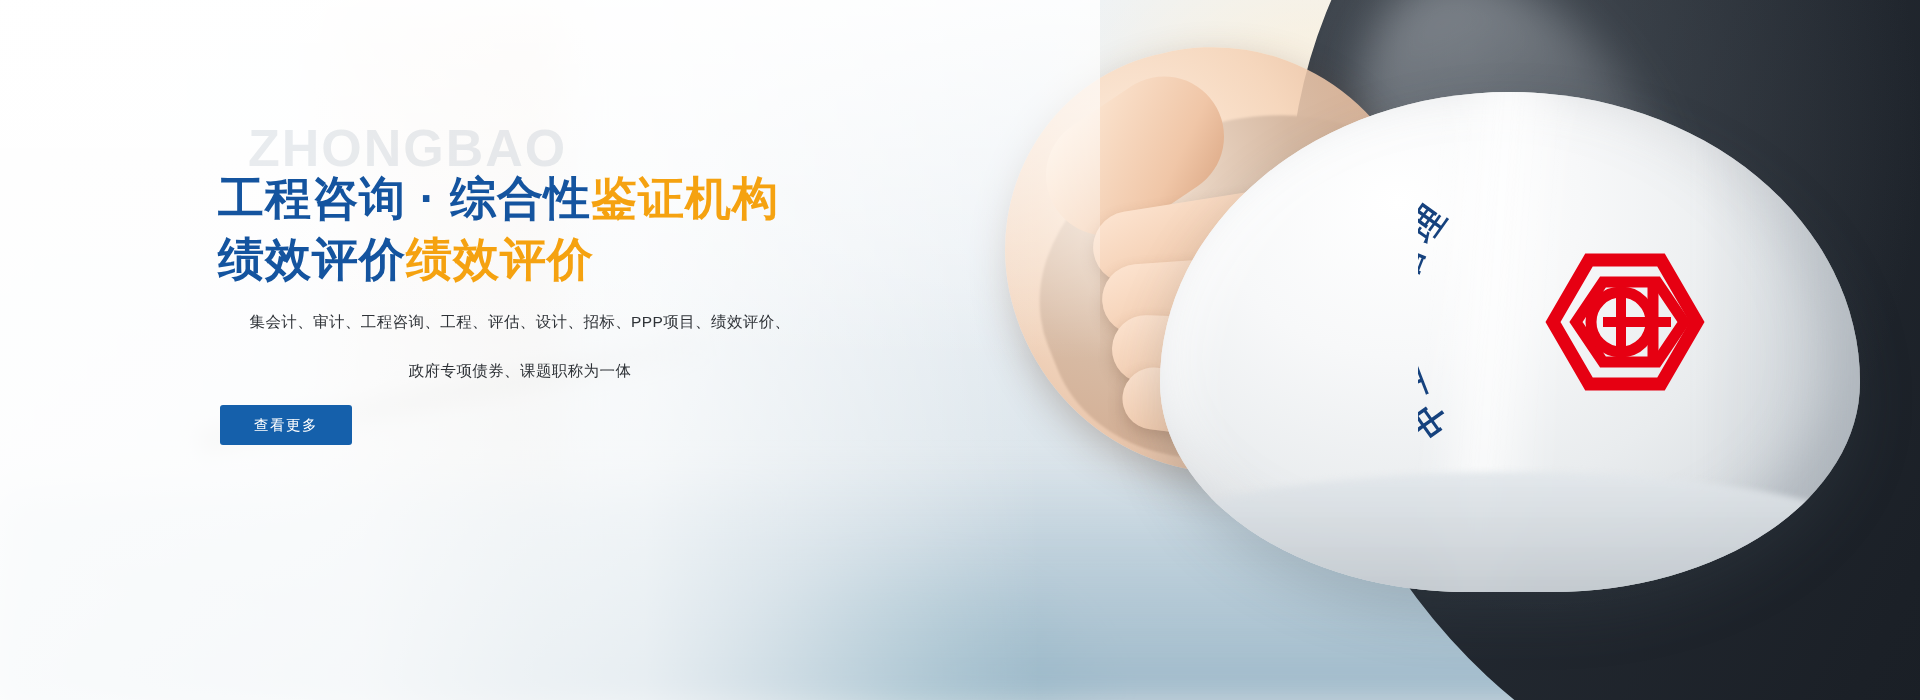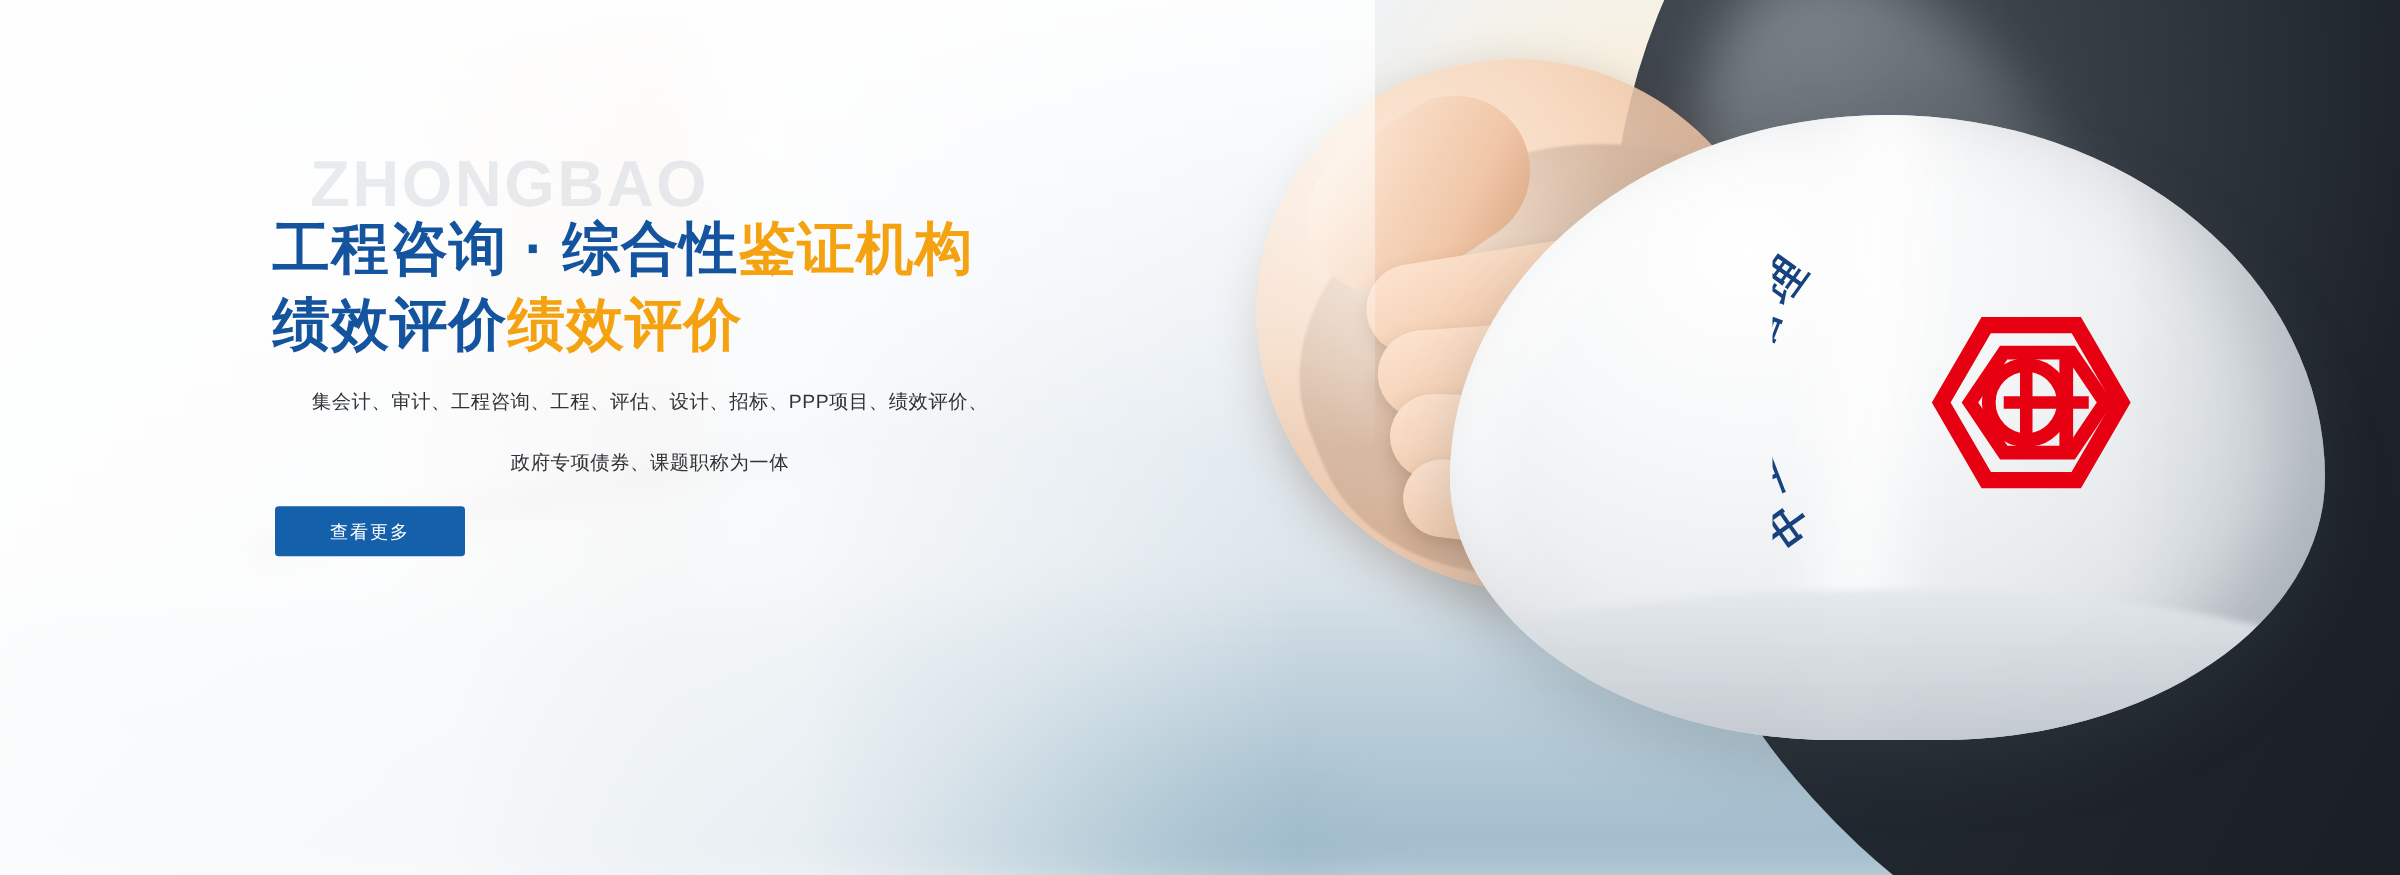--- a/index.html
+++ b/index.html
@@ -186,21 +186,21 @@
   .desc p{
     margin:0 0 26px 0;
     font-size:15.5px;line-height:1.5;color:#2f3338;
     letter-spacing:.4px;
     text-align:center;
   }
 
   .cta{
     position:absolute;left:2px;top:405px;
     display:inline-flex;align-items:center;justify-content:center;
-    width:152px;height:40px;border:none;border-radius:3px;
+    width:132px;height:40px;border:none;border-radius:3px;
     background:#1560ab;color:#fff;
     font-size:14.5px;letter-spacing:1.5px;cursor:pointer;
     font-family:"Liberation Sans","DejaVu Sans",sans-serif;
   }
 </style>
 </head>
 <body>
 
 <div class="banner">
 

